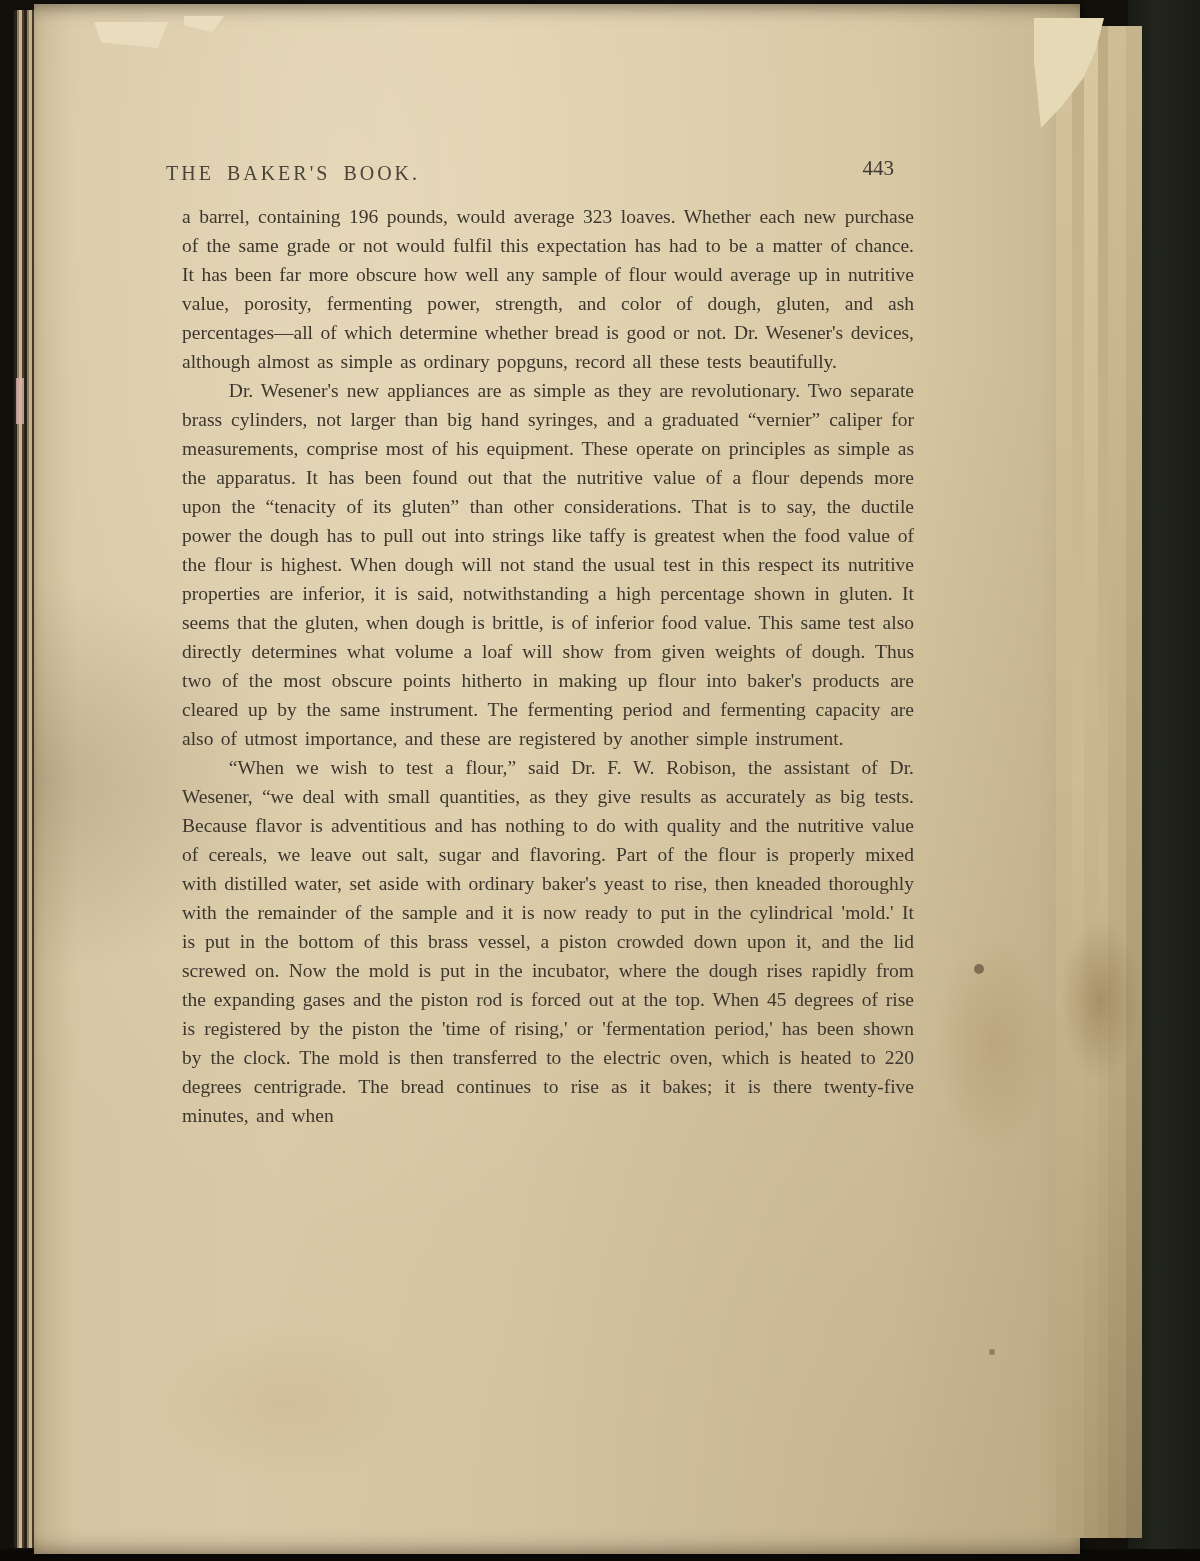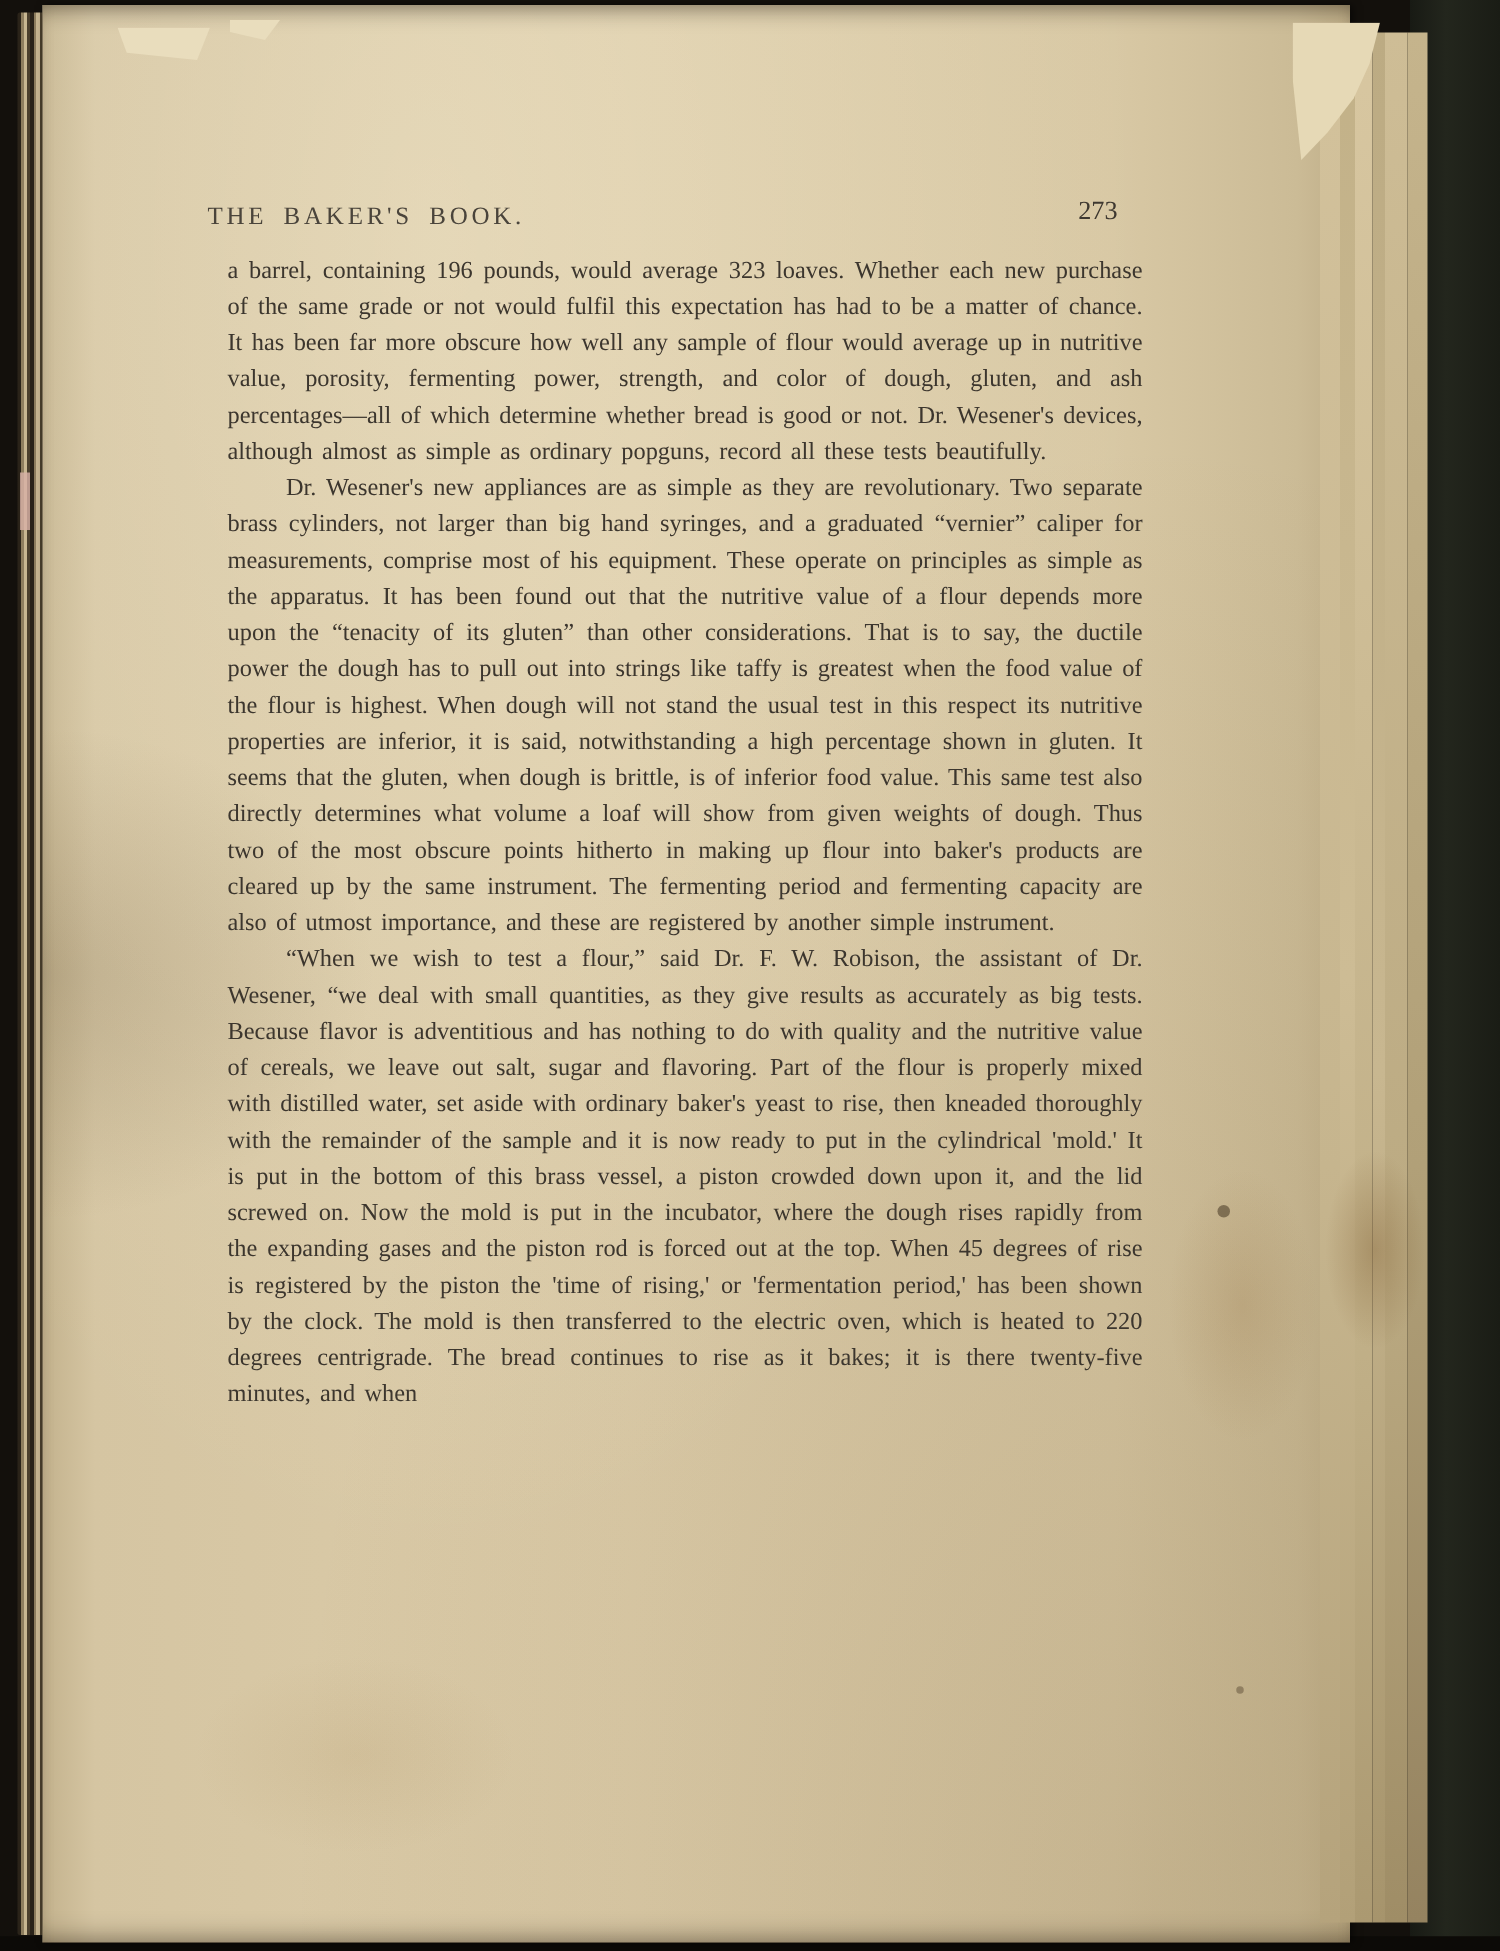--- a/index.html
+++ b/index.html
@@ -177,21 +177,21 @@
   <div class="page">
     <div class="chip chip-a"></div>
     <div class="chip chip-b"></div>
     <div class="stain stain-a"></div>
     <div class="stain stain-b"></div>
     <div class="stain stain-c"></div>
     <div class="stain stain-d"></div>
 
     <div class="page-header">
       <span class="running-title">THE BAKER'S BOOK.</span>
-      <span class="page-number">273</span>
+      <span class="page-number">443</span>
     </div>
 
     <div class="body-text">
       <p class="no-indent">a barrel, containing 196 pounds, would average 323 loaves.  Whether each new purchase of the same grade or not would fulfil this expectation has had to be a matter of chance.  It has been far more obscure how well any sample of flour would average up in nutritive value, porosity, fermenting power, strength, and color of dough, gluten, and ash percentages—all of which determine whether bread is good or not.  Dr. Wesener's devices, although almost as simple as ordinary popguns, record all these tests beautifully.</p>
       <p>Dr. Wesener's new appliances are as simple as they are revolutionary.  Two separate brass cylinders, not larger than big hand syringes, and a graduated “vernier” caliper for measurements, comprise most of his equipment.  These operate on principles as simple as the apparatus. It has been found out that the nutritive value of a flour depends more upon the “tenacity of its gluten” than other considerations.  That is to say, the ductile power the dough has to pull out into strings like taffy is greatest when the food value of the flour is highest.  When dough will not stand the usual test in this respect its nutritive properties are inferior, it is said, notwithstanding a high percentage shown in gluten.  It seems that the gluten, when dough is brittle, is of inferior food value. This same test also directly determines what volume a loaf will show from given weights of dough.  Thus two of the most obscure points hitherto in making up flour into baker's products are cleared up by the same instrument.  The fermenting period and fermenting capacity are also of utmost importance, and these are registered by another simple instrument.</p>
       <p>“When we wish to test a flour,” said Dr. F. W. Robison, the assistant of Dr. Wesener, “we deal with small quantities, as they give results as accurately as big tests.  Because flavor is adventitious and has nothing to do with quality and the nutritive value of cereals, we leave out salt, sugar and flavoring.  Part of the flour is properly mixed with distilled water, set aside with ordinary baker's yeast to rise, then kneaded thoroughly with the remainder of the sample and it is now ready to put in the cylindrical 'mold.'  It is put in the bottom of this brass vessel, a piston crowded down upon it, and the lid screwed on.  Now the mold is put in the incubator, where the dough rises rapidly from the expanding gases and the piston rod is forced out at the top.  When 45 degrees of rise is registered by the piston the 'time of rising,' or 'fermentation period,' has been shown by the clock.  The mold is then transferred to the electric oven, which is heated to 220 degrees centrigrade.  The bread continues to rise as it bakes; it is there twenty-five minutes, and when</p>
     </div>
   </div>
 
   <div class="fore-edge">

